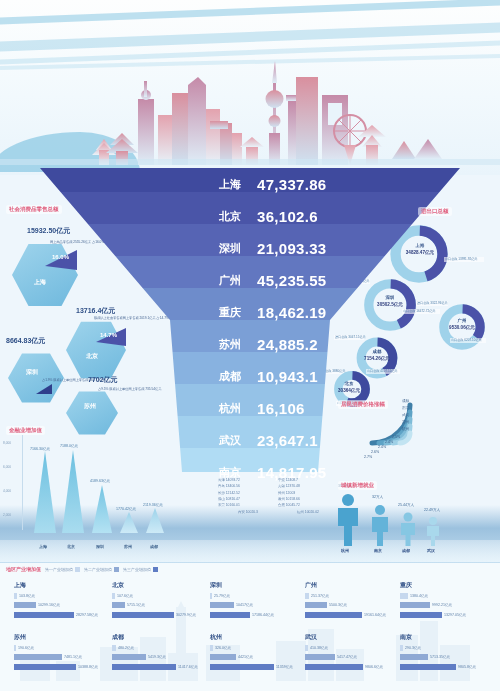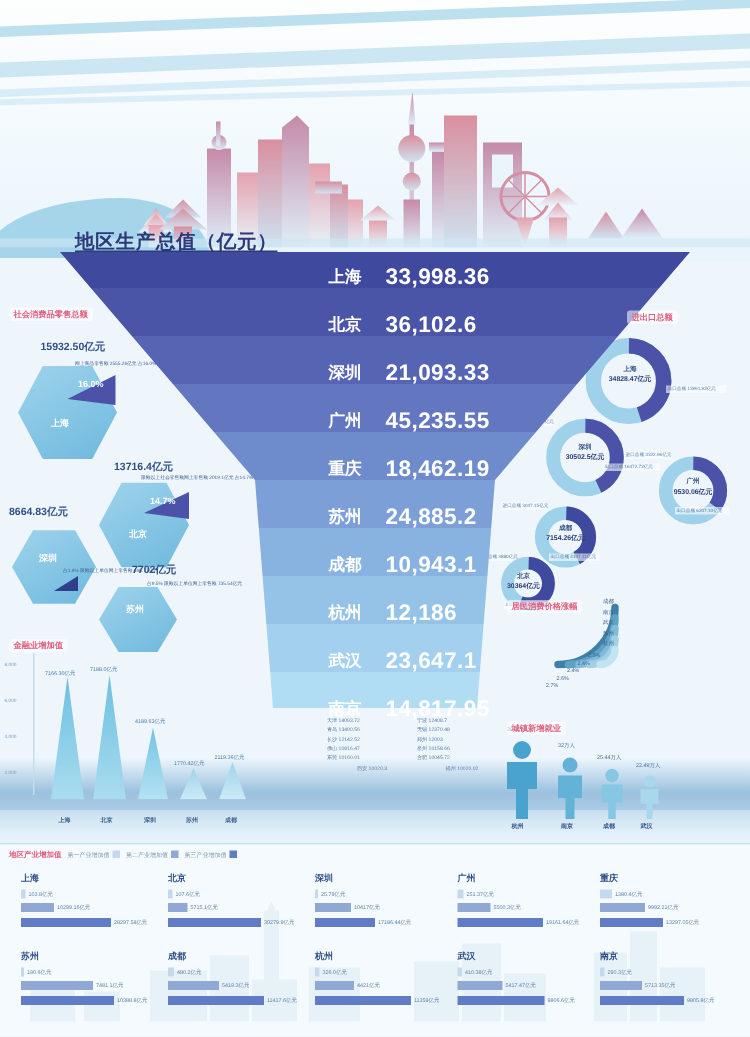--- a/index.html
+++ b/index.html
@@ -176,21 +176,20 @@
       <path d="M358 82 L372 70 L386 82 Z" fill="url(#bg3)"></path>
       <path d="M362 92 L372 80 L382 92 Z" fill="url(#bg3)"></path>
       <rect x="366" y="90" width="12" height="20" fill="url(#bg3)"></rect>
 
       <path d="M392 104 L404 86 L416 104 Z" fill="url(#bg1)"></path>
       <path d="M414 104 L428 84 L442 104 Z" fill="url(#bg2)"></path>
       <rect x="0" y="104" width="500" height="6" fill="#cfe6f4" opacity=".6"></rect>
     </svg>
   </div>
 
-  <h1 class="page-title">地区生产总值（亿元）</h1>
 
   <div class="funnel-wrap">
     <svg width="500" height="320" viewBox="0 0 500 320">
       <defs>
         <clipPath id="funnelClip">
           <path d="M40 8 L460 8 L330 160 L318 312 L182 312 L170 160 Z"></path>
         </clipPath>
       </defs>
       <g clip-path="url(#funnelClip)">
         <rect x="0" y="0" width="500" height="32" fill="#3f4a9e"></rect>
@@ -201,21 +200,21 @@
         <rect x="0" y="160" width="500" height="32" fill="#7b9fd6"></rect>
         <rect x="0" y="192" width="500" height="32" fill="#88b2e0"></rect>
         <rect x="0" y="224" width="500" height="32" fill="#95c2e7"></rect>
         <rect x="0" y="256" width="500" height="32" fill="#a2d0ee"></rect>
         <rect x="0" y="288" width="500" height="32" fill="#b0dcf4"></rect>
       </g>
     </svg>
 
     <div class="frow" style="left:195px; top:8px;  height:32px;">
       <span class="city">上海</span>
-      <span class="val">33,998.36</span>
+      <span class="val">47,337.86</span>
     </div>
     <div class="frow" style="left:195px; top:40px; height:32px;">
       <span class="city">北京</span>
       <span class="val">36,102.6</span>
     </div>
     <div class="frow" style="left:195px; top:72px; height:32px;">
       <span class="city">深圳</span>
       <span class="val">21,093.33</span>
     </div>
     <div class="frow" style="left:195px; top:104px; height:32px;">
@@ -229,21 +228,21 @@
     <div class="frow" style="left:195px; top:168px; height:32px;">
       <span class="city">苏州</span>
       <span class="val">24,885.2</span>
     </div>
     <div class="frow" style="left:195px; top:200px; height:32px;">
       <span class="city">成都</span>
       <span class="val">10,943.1</span>
     </div>
     <div class="frow" style="left:195px; top:232px; height:32px;">
       <span class="city">杭州</span>
-      <span class="val">12,186</span>
+      <span class="val">16,106</span>
     </div>
     <div class="frow" style="left:195px; top:264px; height:32px;">
       <span class="city">武汉</span>
       <span class="val">23,647.1</span>
     </div>
     <div class="frow" style="left:195px; top:296px; height:32px;">
       <span class="city">南京</span>
       <span class="val">14,817.95</span>
     </div>
   </div>

